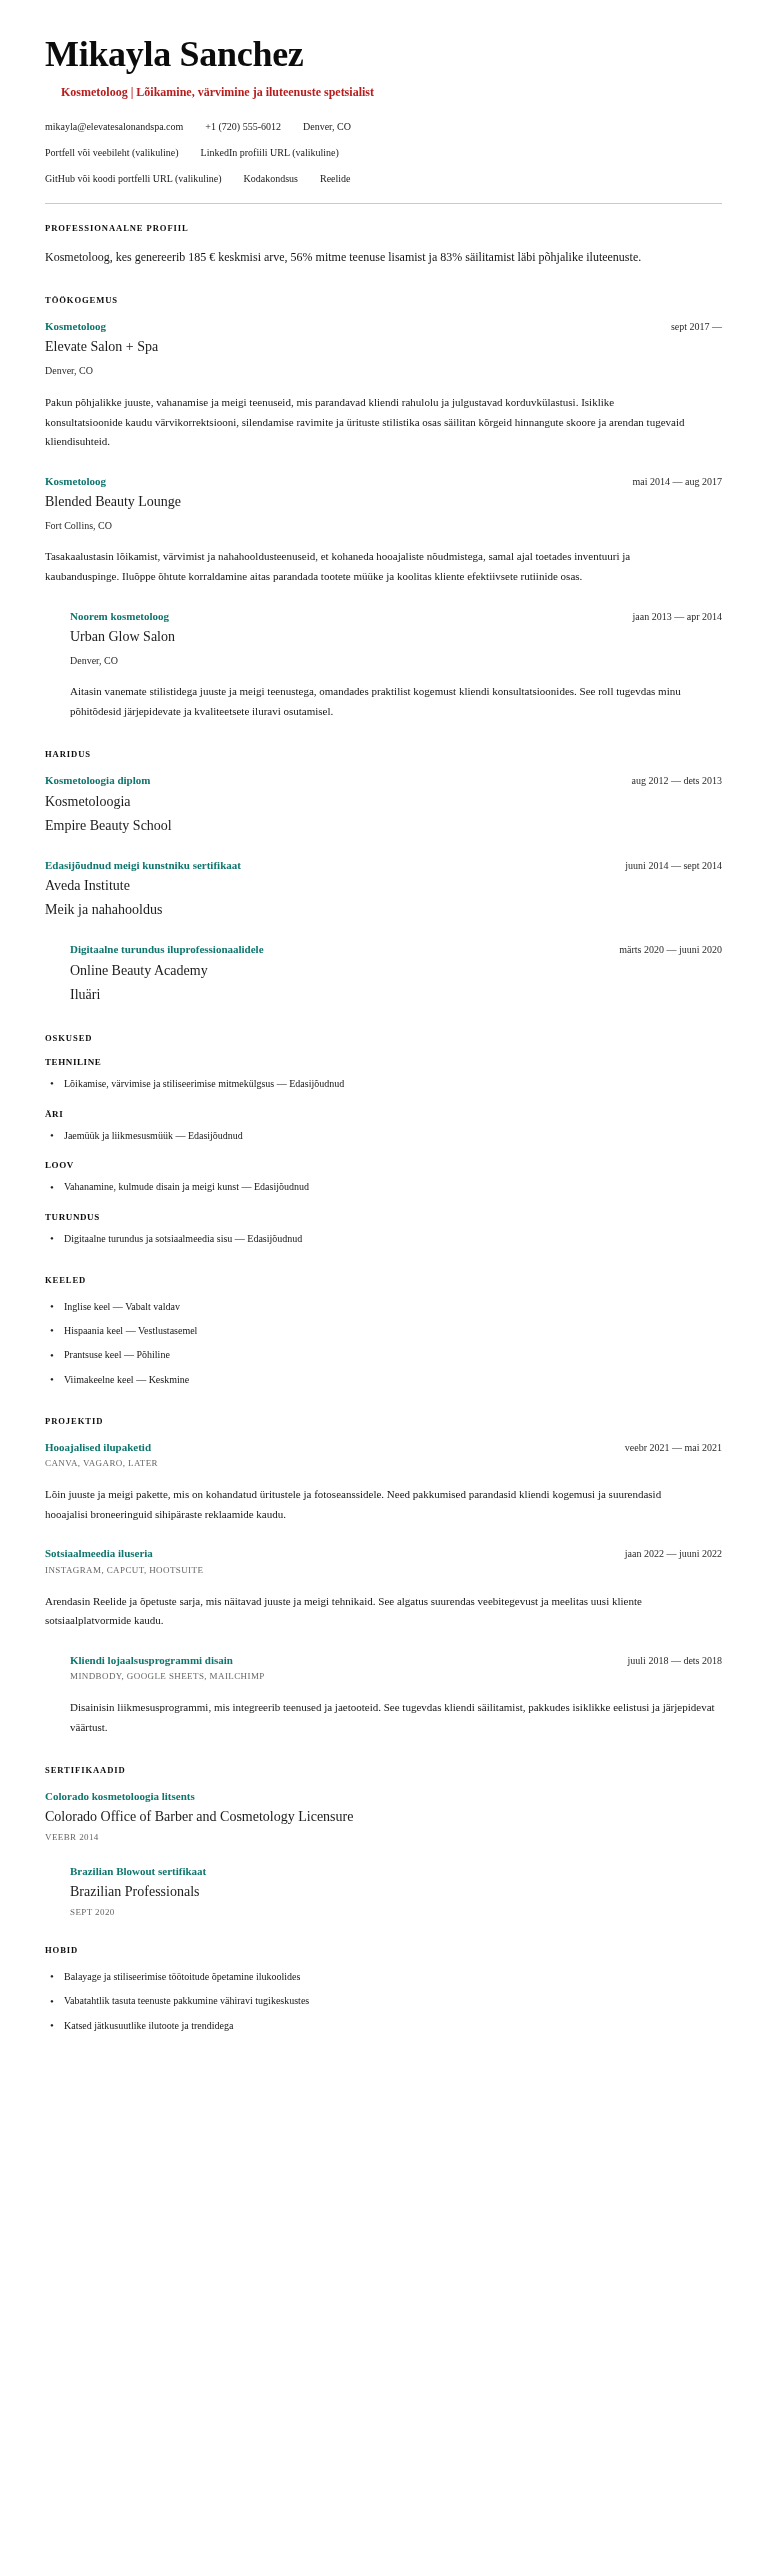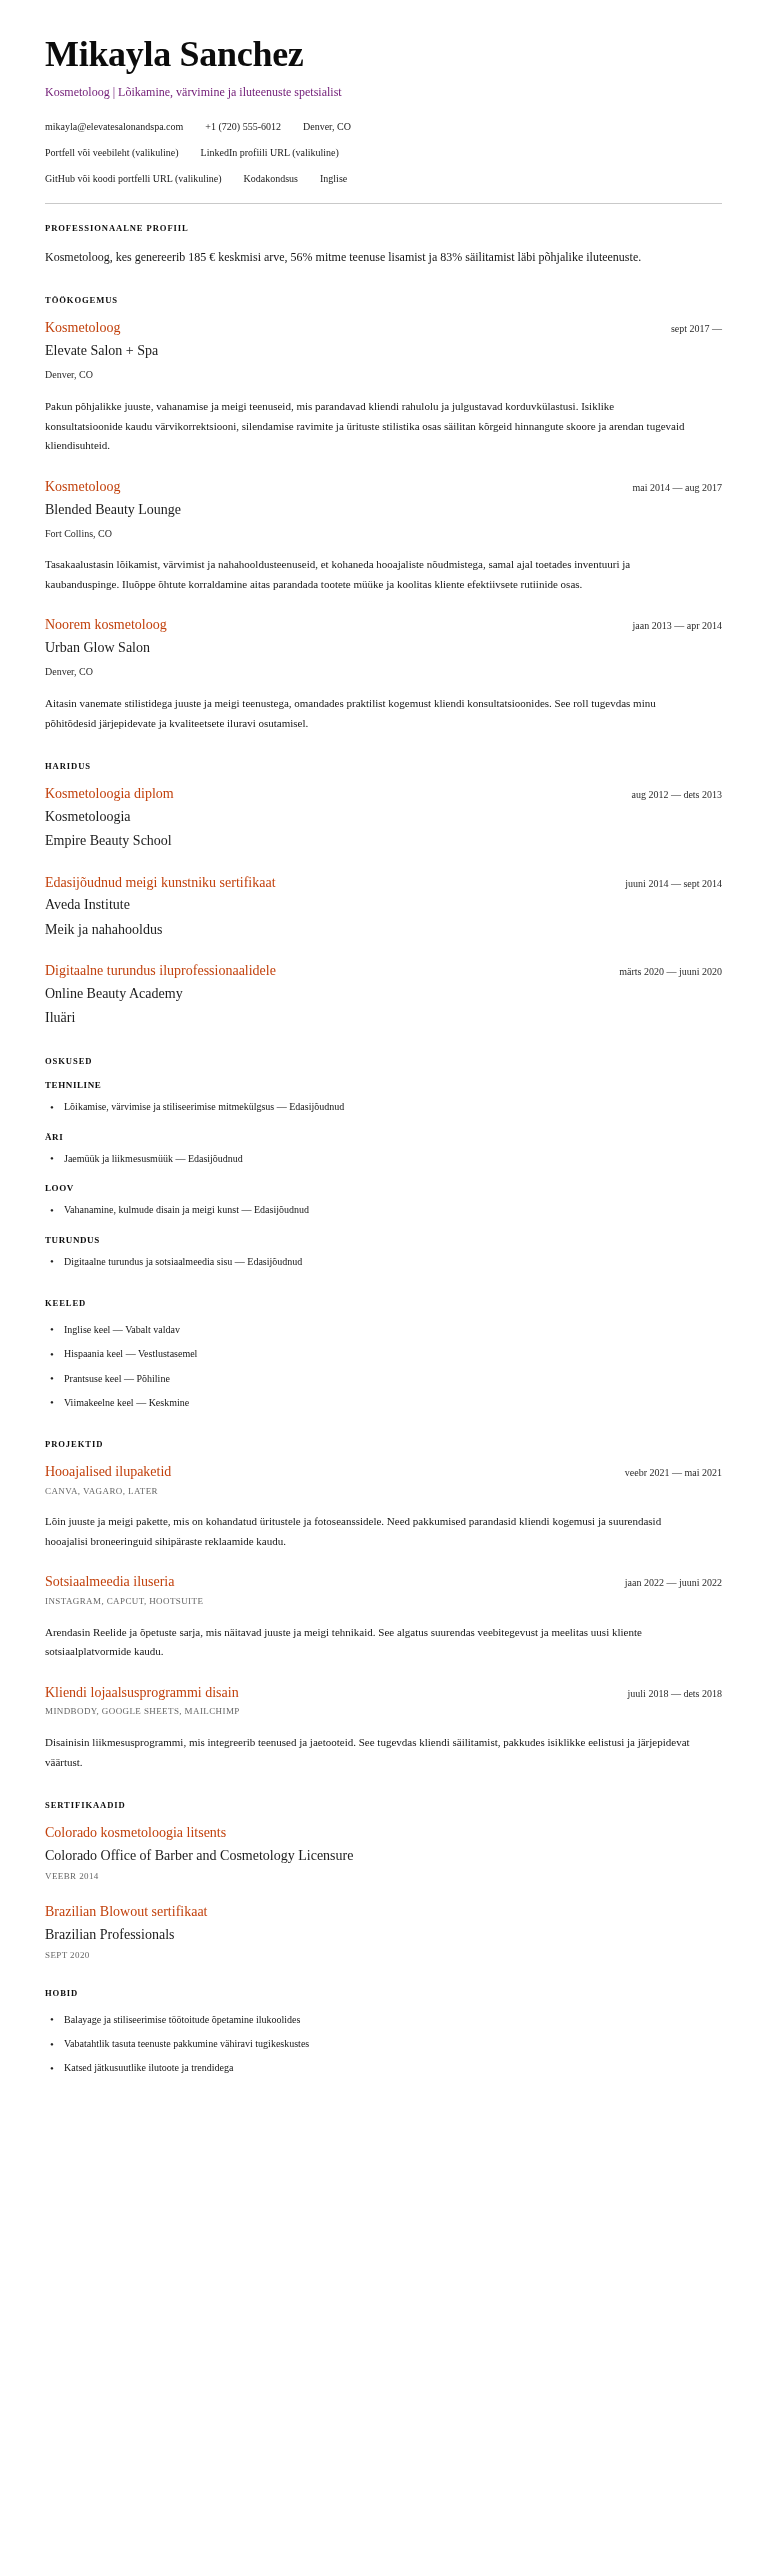--- a/index.html
+++ b/index.html
@@ -26,23 +26,23 @@
   .name {
     font-size: 36px;
     font-weight: 700;
     letter-spacing: -0.3px;
     line-height: 1.05;
     margin: 0 0 10.2px 0;
     color: #0c0c0c;
   }
   .headline {
     font-size: 12px;
-    font-weight: 400;
-    color: #701a75;
-    margin: 0 0 19px 0;
+    font-weight: 700;
+    color: #b91c1c;
+    margin: 0 0 19px 16px;
     line-height: 1.35;
   }
   .contact-row {
     font-size: 10px;
     color: #1a1a1a;
     line-height: 1.5;
     margin-bottom: 11px;
     display: flex;
     flex-wrap: wrap;
     align-items: flex-start;
@@ -71,31 +71,31 @@
   .summary {
     font-size: 12px;
     line-height: 1.72;
     color: #151515;
     margin: 0 0 3.8px 0;
     max-width: 646px;
   }
 
   
   .entry { margin-bottom: 22px; }
-  .entry:last-child { margin-bottom: 0; }
+  .entry:last-child { margin-bottom: 0; margin-left: 25px; }
   .entry-head {
     display: flex;
     justify-content: space-between;
     align-items: baseline;
     gap: 15.3px;
   }
   .entry-title {
-    font-size: 14px;
-    font-weight: 400;
-    color: #c2410c;
+    font-size: 11px;
+    font-weight: 700;
+    color: #0f766e;
     line-height: 1.3;
     margin: 0;
   }
   .entry-date {
     font-size: 10px;
     font-weight: 400;
     color: #2b2b2b;
     white-space: nowrap;
     flex-shrink: 0;
   }
@@ -174,21 +174,21 @@
       <span class="ci">+1 (720) 555-6012</span>
       <span class="ci">Denver, CO</span>
     </div>
     <div class="contact-row">
       <span class="ci">Portfell või veebileht (valikuline)</span>
       <span class="ci">LinkedIn profiili URL (valikuline)</span>
     </div>
     <div class="contact-row">
       <span class="ci">GitHub või koodi portfelli URL (valikuline)</span>
       <span class="ci">Kodakondsus</span>
-      <span class="ci">Inglise</span>
+      <span class="ci">Reelide</span>
     </div>
   </header>
 
   <hr class="rule">
 
   <section class="section">
     <h2 class="section-title">PROFESSIONAALNE PROFIIL</h2>
     <p class="summary">Kosmetoloog, kes genereerib 185 € keskmisi arve, 56% mitme teenuse lisamist ja 83% säilitamist läbi põhjalike iluteenuste.</p>
   </section>
 

